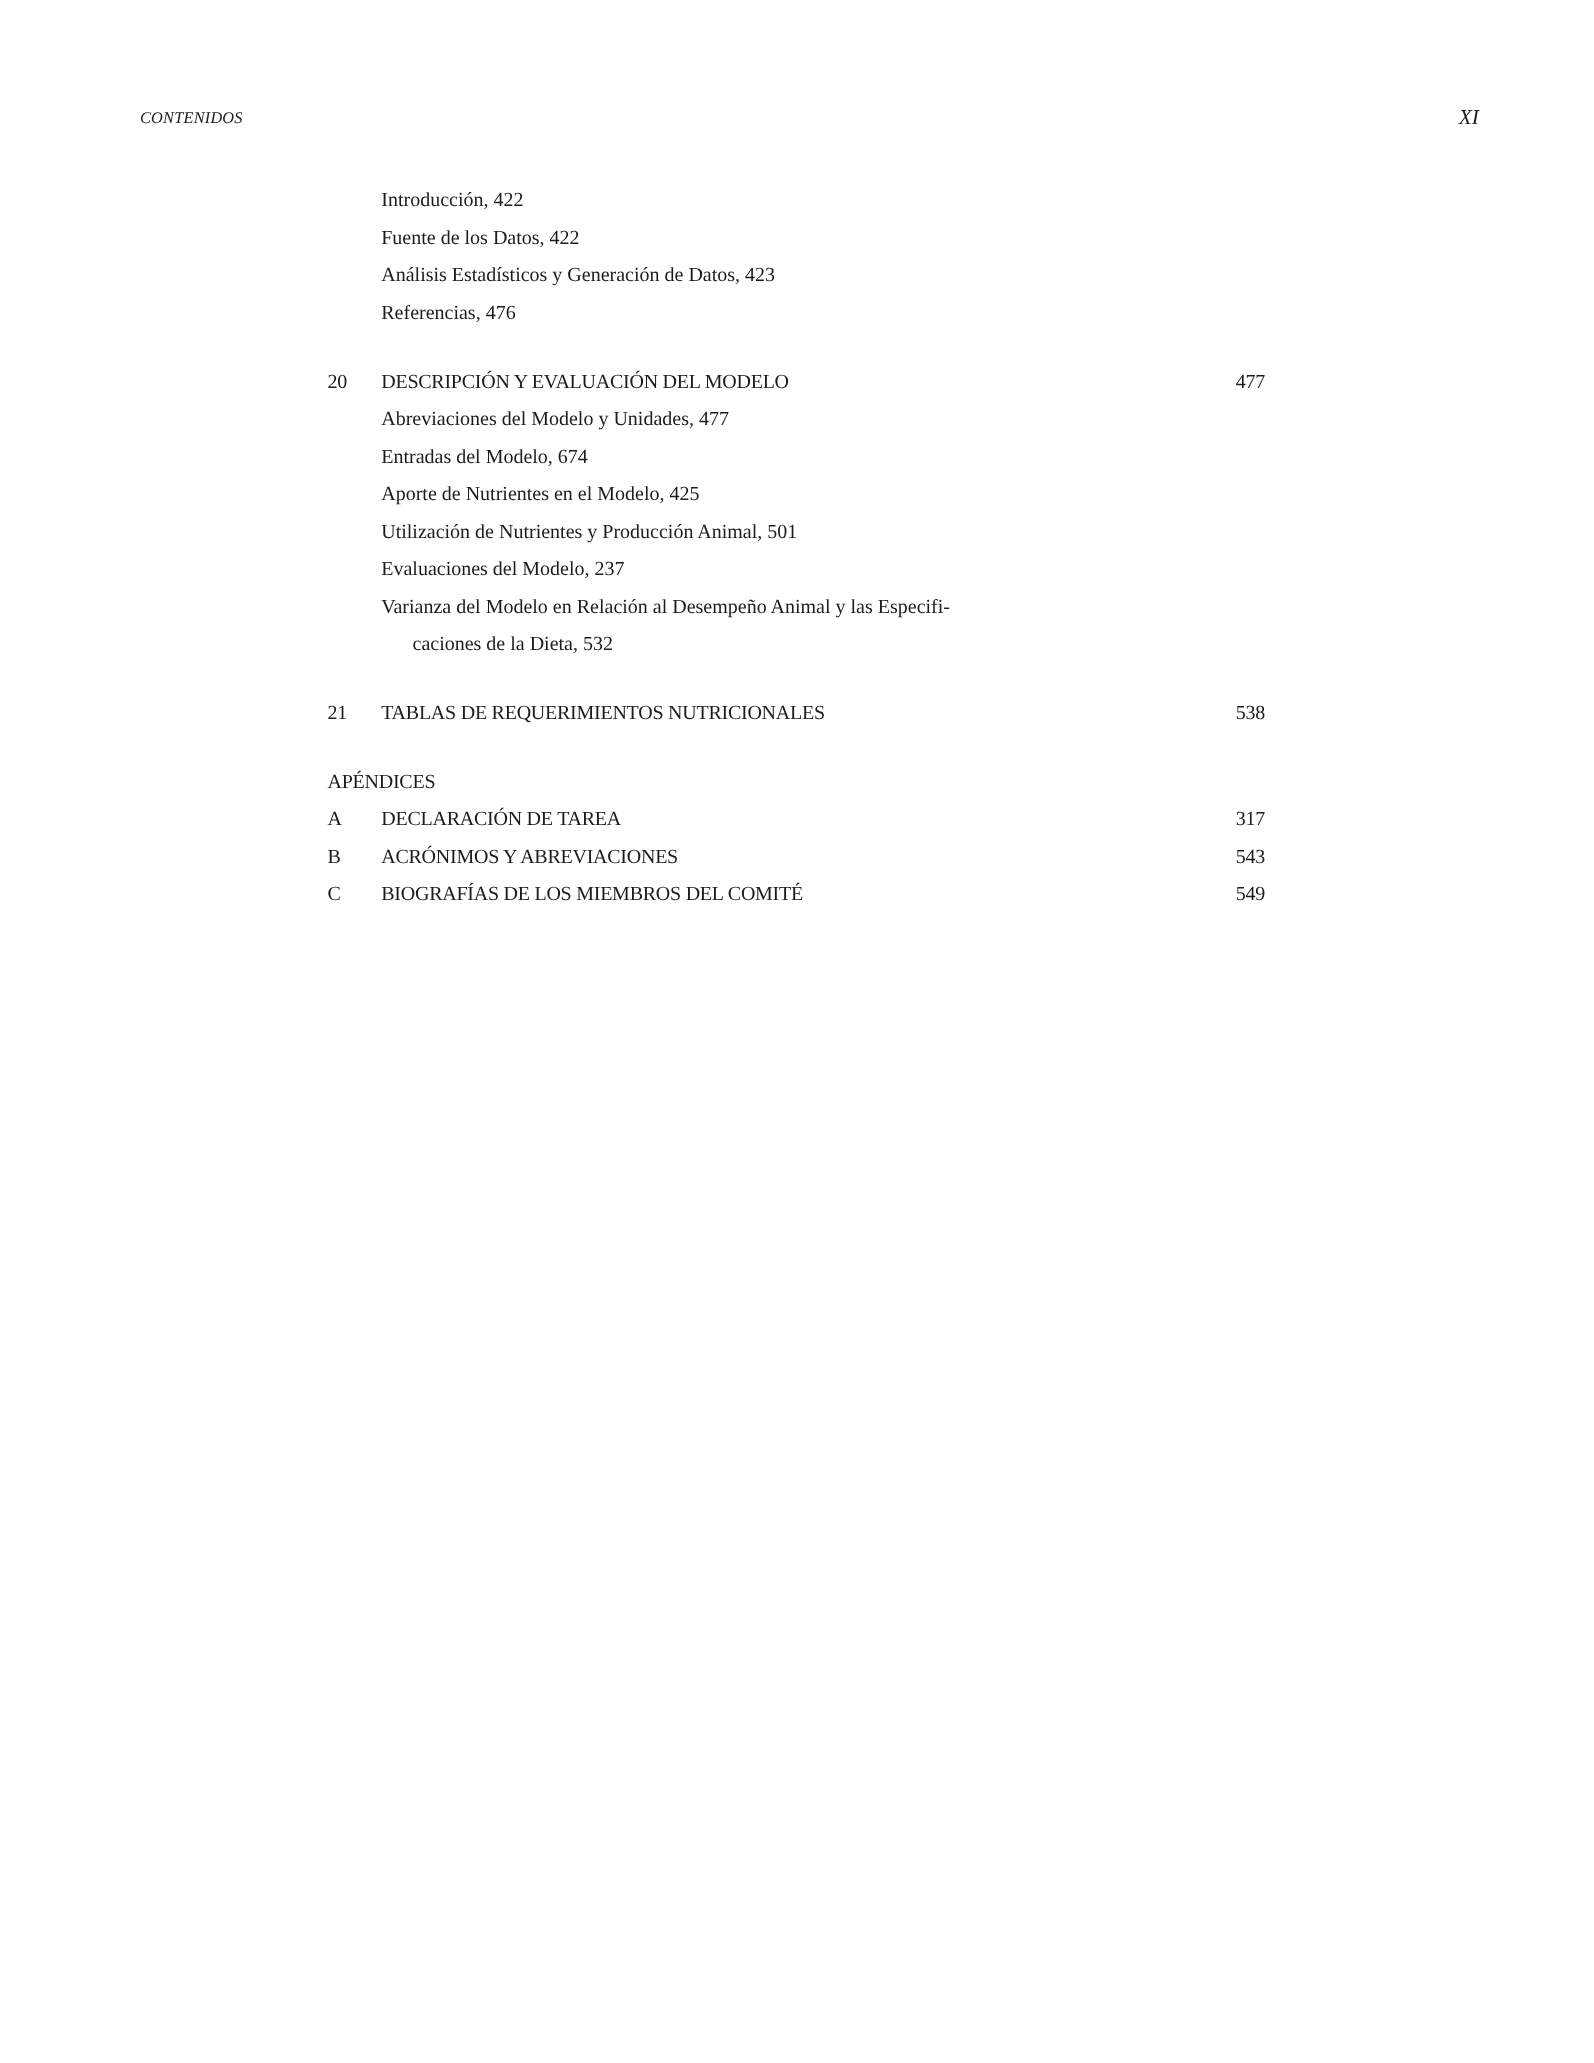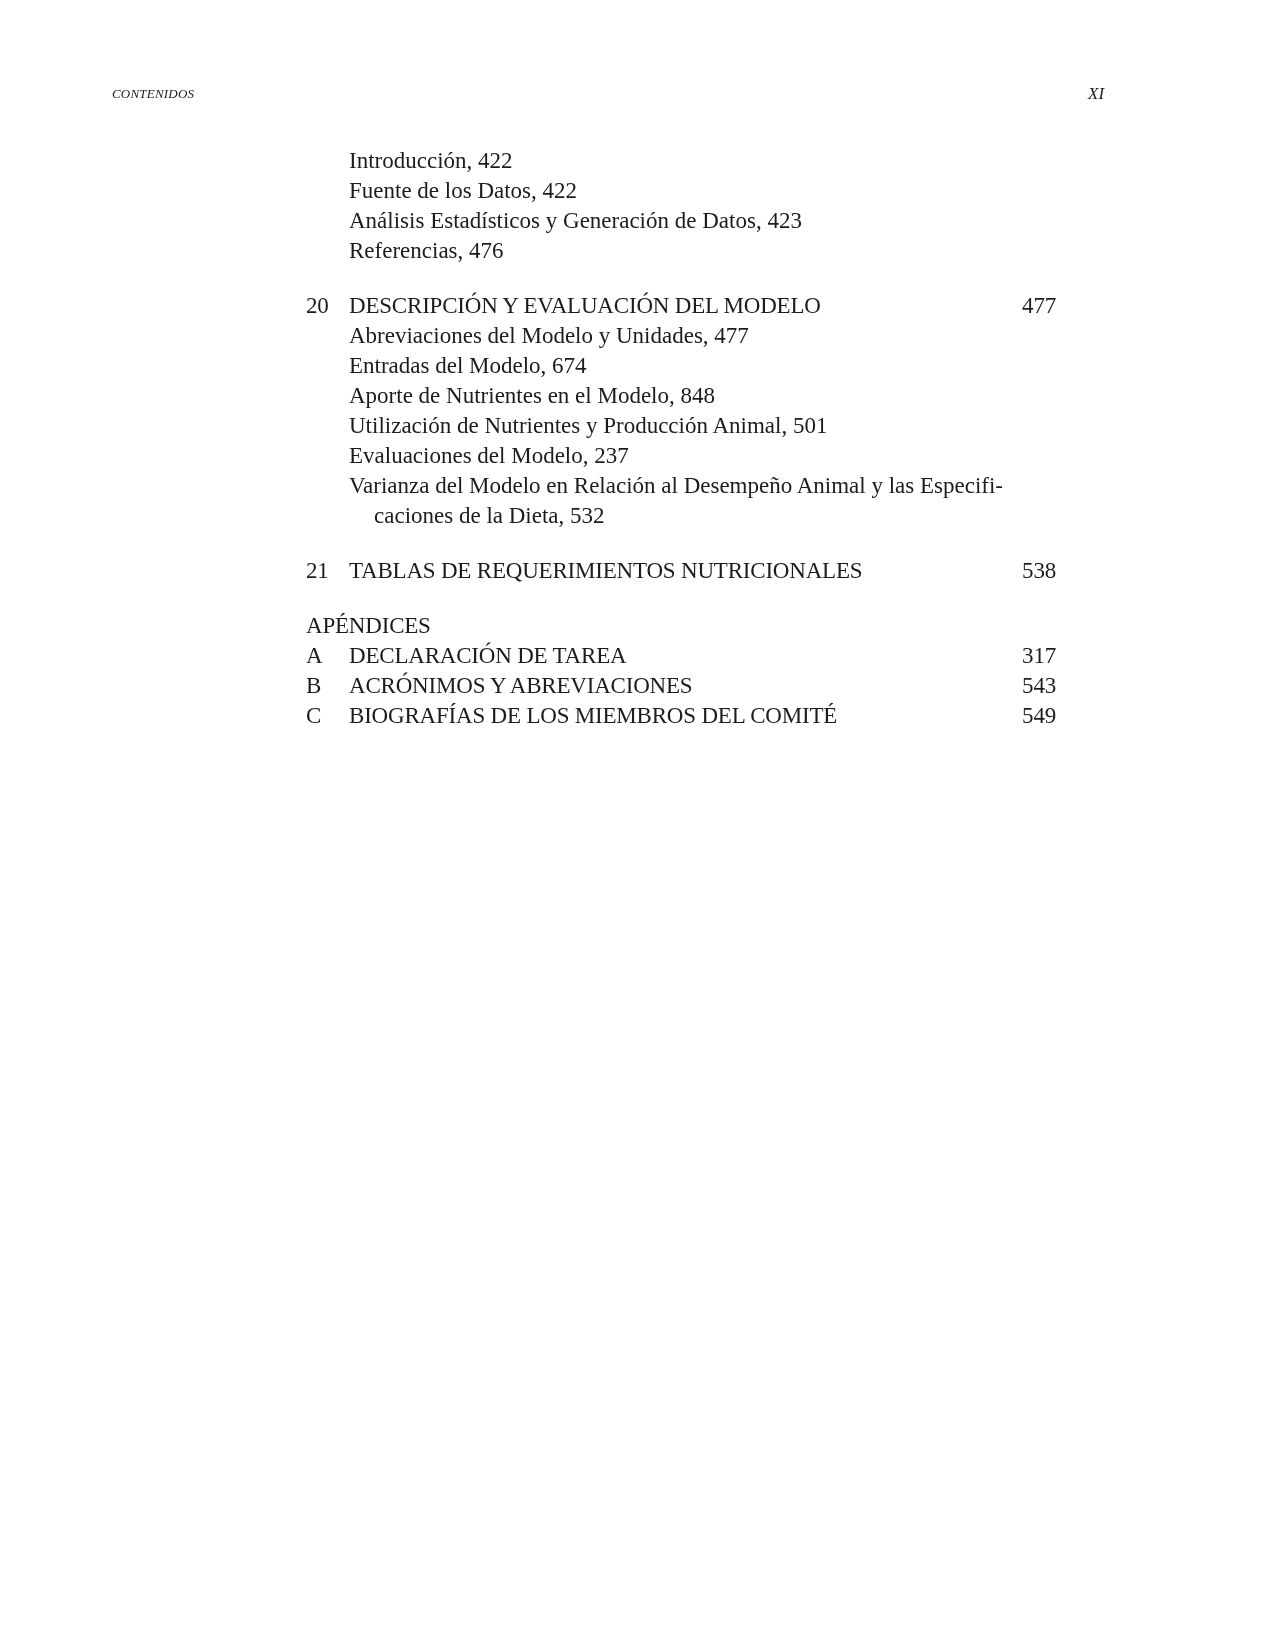--- a/index.html
+++ b/index.html
@@ -5,26 +5,26 @@
   html, body { margin: 0; padding: 0; background: #ffffff; }
   body {
     width: 1275px; height: 1650px; position: relative; overflow: hidden;
     font-family: "Liberation Serif", "DejaVu Serif", serif; color: #1c1c1c;
   }
   .running-head-left {
     position: absolute; left: 112px; top: 86px;
     font-style: italic; font-size: 13px; letter-spacing: 0.2px; text-align: right;
   }
   .running-head-right {
-    position: absolute; left: 1088px; top: 84px;
+    position: absolute; left: 1167px; top: 84px;
     font-style: italic; font-size: 17px;
   }
   .toc {
     position: absolute; left: 262px; top: 146px; width: 750px;
-    font-size: 23px; line-height: 30px; margin-left: 44px;
+    font-size: 16px; line-height: 30px;
   }
   .row { position: relative; height: 30px; white-space: nowrap; }
   .num { position: absolute; left: 0; top: 0; }
   .txt { position: absolute; left: 43px; top: 0; }
   .pg  { position: absolute; right: 0; top: 0; }
   .cont { position: absolute; left: 68px; top: 0; text-align: center; }
   .gap { height: 25px; }
   .caps { letter-spacing: -0.2px; }
 </style>
 </head>
@@ -55,21 +55,21 @@
     <span class="txt">DESCRIPCIÓN Y EVALUACIÓN DEL MODELO</span>
     <span class="pg">477</span>
   </div>
   <div class="row">
       <span class="txt">Abreviaciones del Modelo y Unidades, 477</span>
     </div>
   <div class="row">
       <span class="txt">Entradas del Modelo, 674</span>
     </div>
   <div class="row">
-      <span class="txt">Aporte de Nutrientes en el Modelo, 848</span>
+      <span class="txt">Aporte de Nutrientes en el Modelo, 425</span>
     </div>
   <div class="row">
       <span class="txt">Utilización de Nutrientes y Producción Animal, 501</span>
     </div>
   <div class="row">
       <span class="txt">Evaluaciones del Modelo, 237</span>
     </div>
   <div class="row">
       <span class="txt">Varianza del Modelo en Relación al Desempeño Animal y las Especifi-</span>
     </div>

